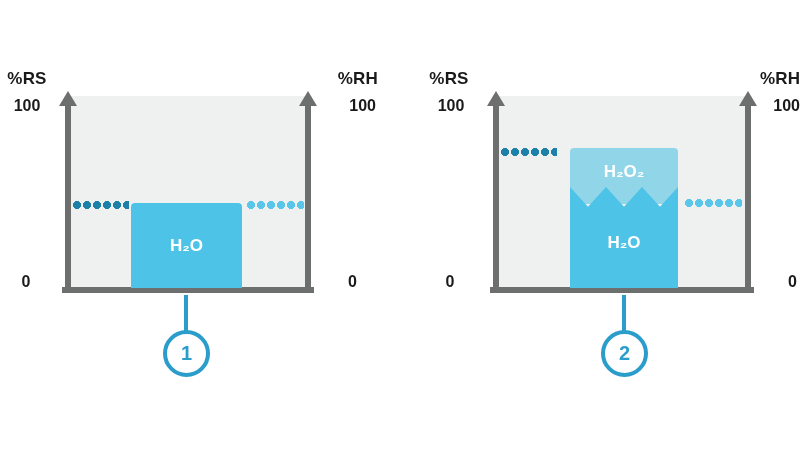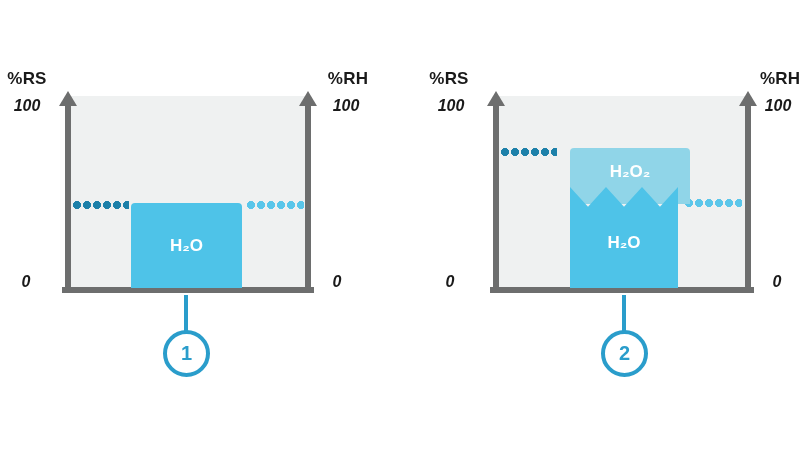--- a/index.html
+++ b/index.html
@@ -2,23 +2,23 @@
 <html><head>
 <meta charset="utf-8">
 <style>
   html,body{margin:0;padding:0;background:#ffffff;}
   .canvas{
     position:relative;width:800px;height:450px;background:#ffffff;
     font-family:"Liberation Sans",sans-serif;color:#1a1a1a;overflow:hidden;
   }
   .abs{position:absolute;}
   .axis-text{font-size:17px;font-weight:600;letter-spacing:.2px;}
-  .tick-text{font-size:16px;font-weight:600;font-style:italic;}
+  .tick-text{font-size:16px;font-weight:600;}
   .r{text-align:center;}
-  .l{text-align:center;}
+  .l{text-align:right;}
   .vaxis{width:6px;background:#6d6e6e;}
   .haxis{height:6px;background:#6d6e6e;}
   .arrow-up{width:0;height:0;border-left:9px solid transparent;border-right:9px solid transparent;border-bottom:15px solid #6d6e6e;}
   .plot{background:#eff1f1;}
   .dots{height:8px;background-repeat:repeat-x;background-size:10px 8px;}
   .dots.dark{background-image:radial-gradient(circle closest-side,#1c80a9 95%,transparent 100%);}
   .dots.light{background-image:radial-gradient(circle closest-side,#5ac6ea 95%,transparent 100%);}
   .water{background:#4ec3e8;border-radius:4px 4px 0 0;display:flex;align-items:center;justify-content:center;}
   .peroxide{background:#90d5e8;border-radius:4px 4px 0 0;}
   .layer-label{color:#ffffff;font-size:17px;font-weight:600;text-align:center;width:100%;}
@@ -79,21 +79,21 @@
     <div class="abs axis-text r" style="left:420px;top:69px;width:58px;">%RS</div>
     <div class="abs tick-text r" style="left:420px;top:97px;width:62px;">100</div>
     <div class="abs tick-text r" style="left:420px;top:273px;width:60px;">0</div>
     <div class="abs axis-text l" style="left:760px;top:69px;width:40px;">%RH</div>
     <div class="abs tick-text l" style="left:756px;top:97px;width:44px;">100</div>
     <div class="abs tick-text l" style="left:757px;top:273px;width:40px;">0</div>
 
     <div class="abs dots dark" style="left:500px;top:148px;width:57px;"></div>
     <div class="abs dots light" style="left:684px;top:199px;width:58px;"></div>
 
-    <div class="abs peroxide" style="left:570px;top:148px;width:120px;height:56px;">
+    <div class="abs peroxide" style="left:570px;top:148px;width:108px;height:56px;">
       <div class="layer-label abs" style="left:0;top:14px;">H₂O₂</div>
     </div>
 
     <div class="abs zigzag" style="left:570px;top:185px;width:108px;height:103px;padding-top:13px;box-sizing:border-box;">
       <span class="layer-label">H₂O</span>
     </div>
 
     <div class="abs connector" style="left:622px;top:295px;height:36px;"></div>
     <div class="abs marker" style="left:601px;top:330px;">
       <span>2</span>

